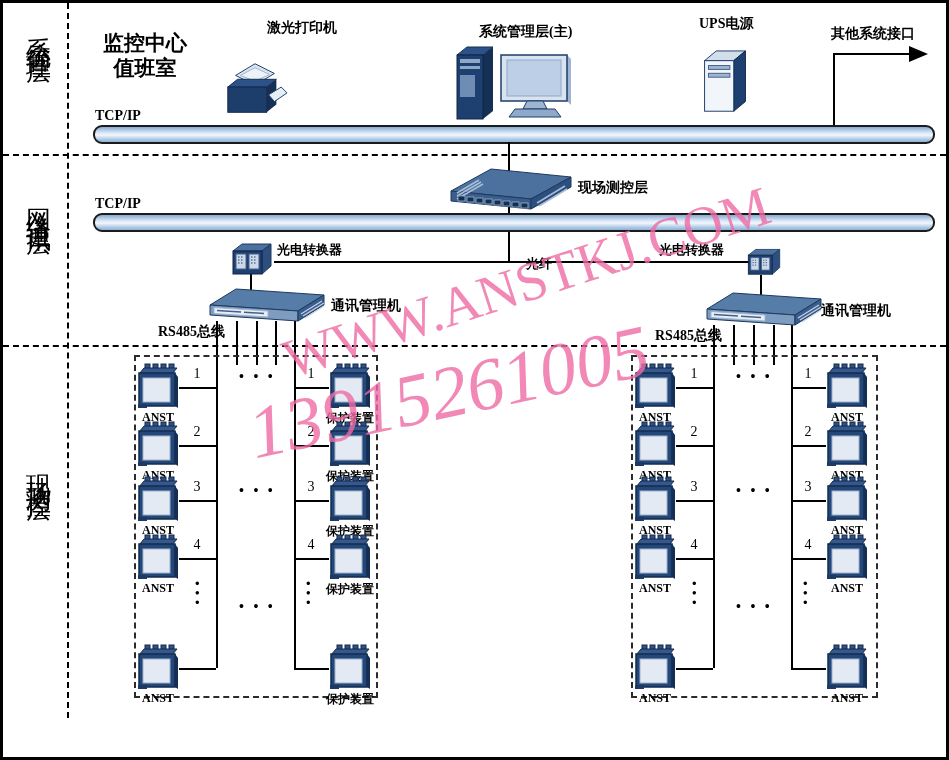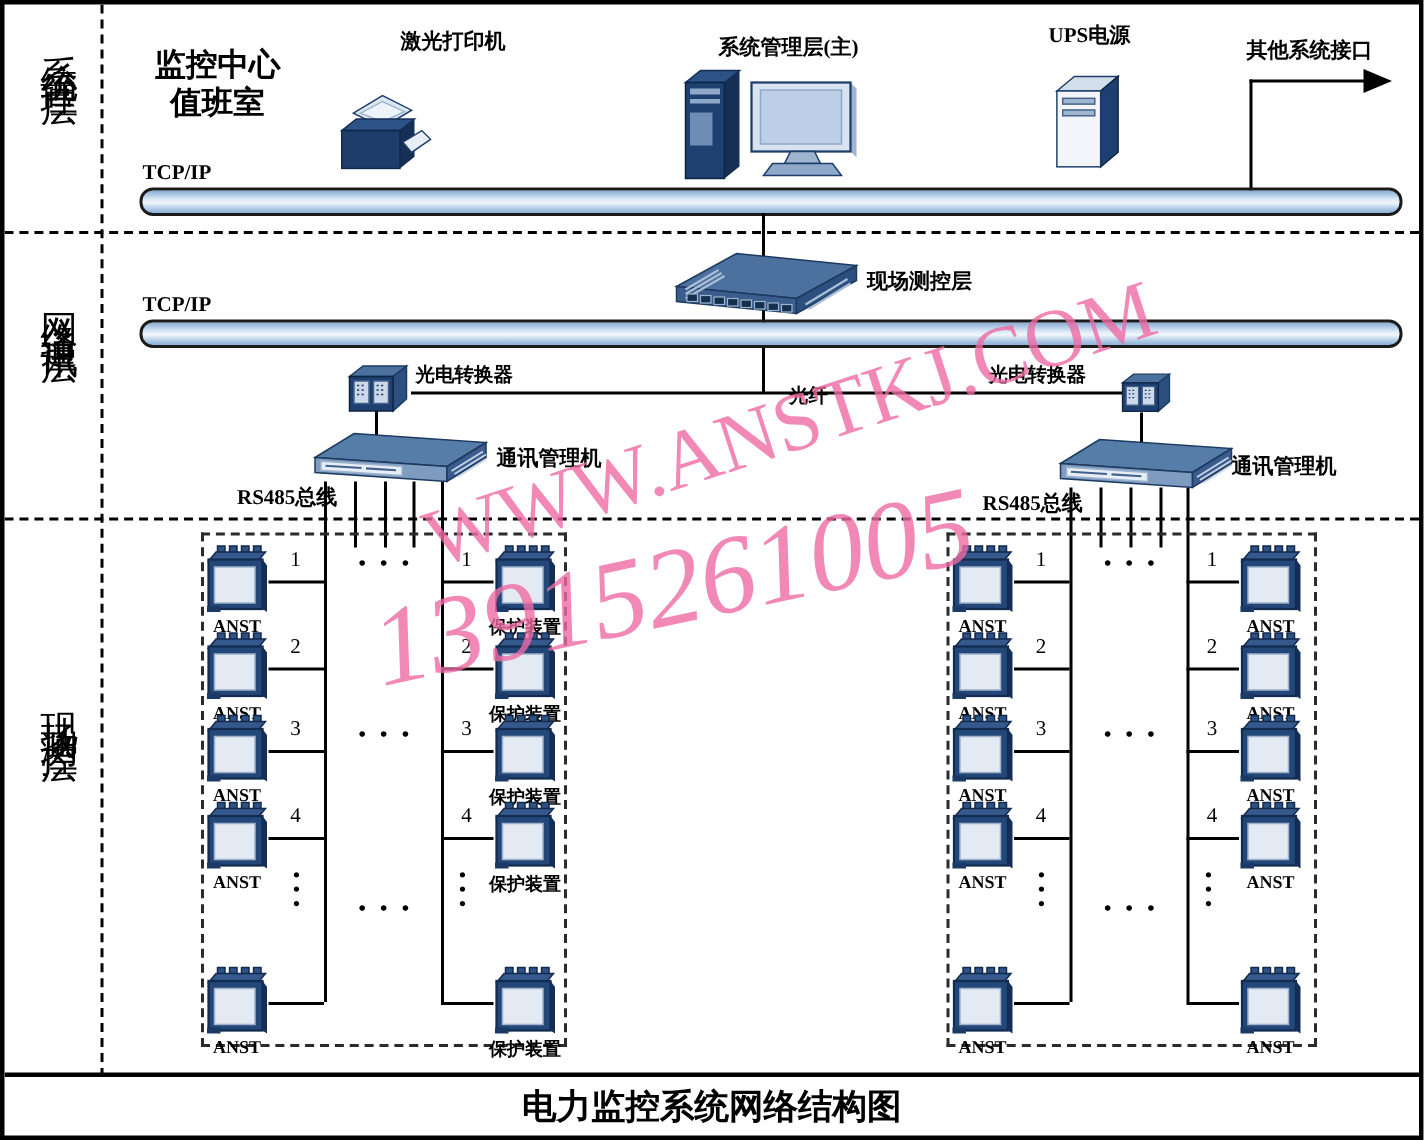--- a/index.html
+++ b/index.html
@@ -417,20 +417,17 @@
       <div class="devrow i4">
         <div class="connector"></div>
         <div class="devnum"></div>
         <svg class="devicon" viewBox="0 0 42 46">
           <use href="#meter"></use>
         </svg>
         <div class="devlabel">ANST</div>
       </div>
     </div>
 
-  <div class="footer">
-    <span>电力监控系统网络结构图</span>
-  </div>
 
   <div class="wm wm1">WWW.ANSTKJ.COM</div>
   <div class="wm wm2">13915261005</div>
 
 </div>
 
 </body></html>

